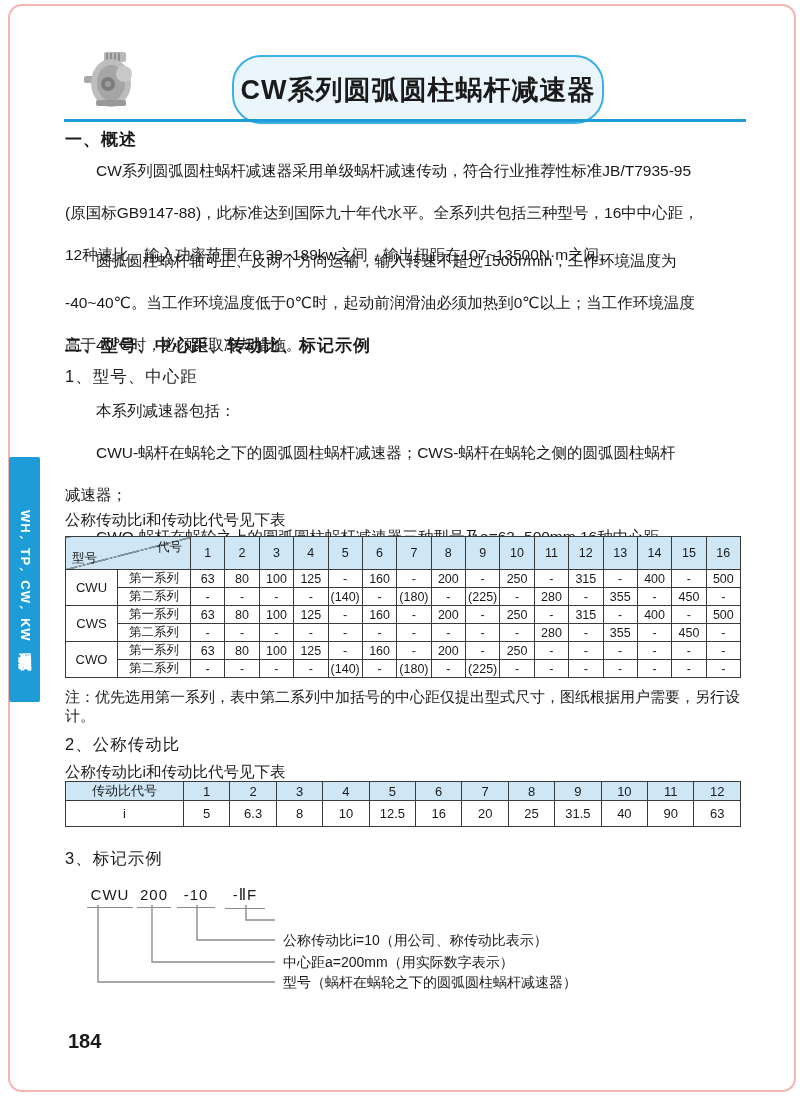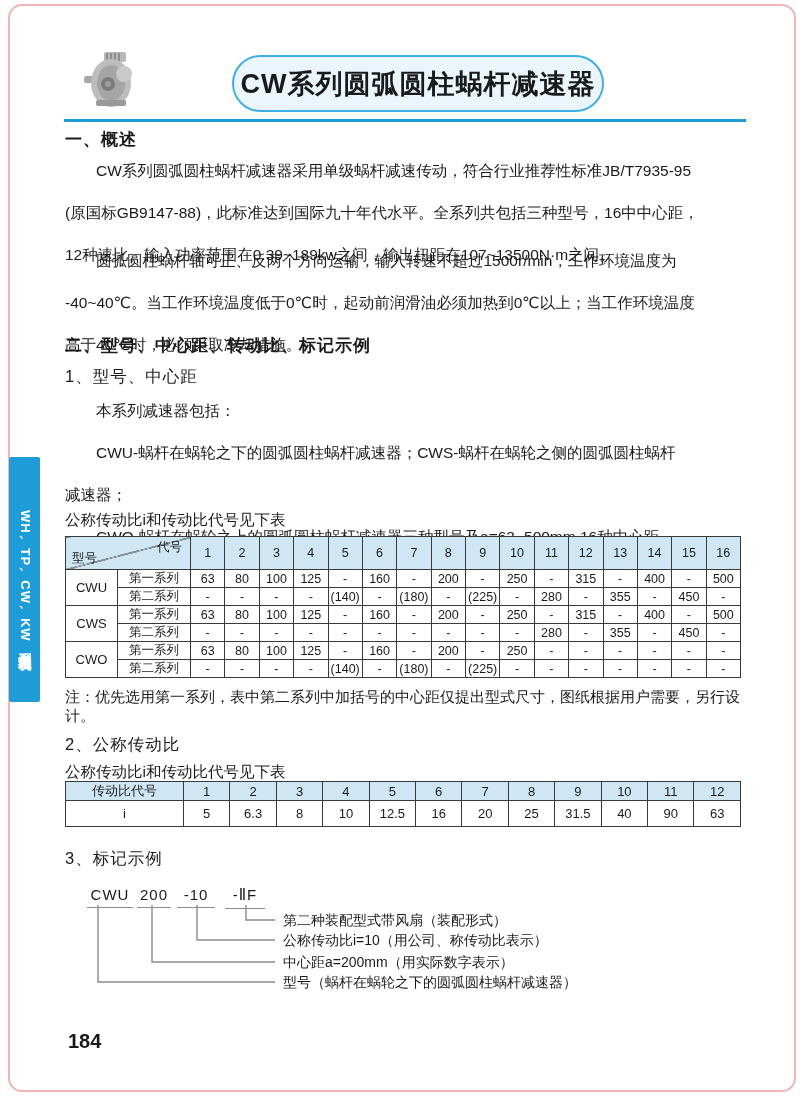--- a/index.html
+++ b/index.html
@@ -23,21 +23,21 @@
   }
   .page-frame{
     position:absolute; left:8px; top:4px; right:4px; bottom:5px;
     border:2px solid var(--page-border);
     border-radius:14px;
     pointer-events:none;
   }
   
   .product-photo{position:absolute; left:84px; top:50px; width:50px; height:60px;}
   .title-pill{
-    position:absolute; left:232px; top:55px; width:372px; height:57px;
+    position:absolute; left:232px; top:55px; width:372px; height:69px;
     background:var(--pill-bg);
     border:2px solid var(--pill-border);
     border-radius:29px;
     display:flex; align-items:center; justify-content:center;
     font-size:27px; font-weight:bold; letter-spacing:1px;
   }
   .header-rule{
     position:absolute; left:64px; top:119px; width:682px; height:3px;
     background:var(--accent);
   }
@@ -336,19 +336,18 @@
   <svg class="mark-svg" width="660" height="118" viewBox="0 0 660 118">
     <polyline points="181,27 181,42 210,42" fill="none" stroke="#8c8c8c" stroke-width="1.4"></polyline>
     <polyline points="132,27 132,62 210,62" fill="none" stroke="#8c8c8c" stroke-width="1.4"></polyline>
     <polyline points="87,27 87,84 210,84" fill="none" stroke="#8c8c8c" stroke-width="1.4"></polyline>
     <polyline points="33,27 33,104 210,104" fill="none" stroke="#8c8c8c" stroke-width="1.4"></polyline>
   </svg>
   <span class="mark-part" style="left:22px; width:46px;">CWU</span>
   <span class="mark-part" style="left:72px; width:34px;">200</span>
   <span class="mark-part" style="left:112px; width:38px;">-10</span>
   <span class="mark-part" style="left:160px; width:40px;">-ⅡF</span>
-  <span class="mark-label" style="left:218px; top:34px;">第二种装配型式带风扇（装配形式）</span>
   <span class="mark-label" style="left:218px; top:54px;">公称传动比i=10（用公司、称传动比表示）</span>
   <span class="mark-label" style="left:218px; top:76px;">中心距a=200mm（用实际数字表示）</span>
   <span class="mark-label" style="left:218px; top:96px;">型号（蜗杆在蜗轮之下的圆弧圆柱蜗杆减速器）</span>
 </div>
 
 <div class="page-number">184</div>
 
 </body></html>

